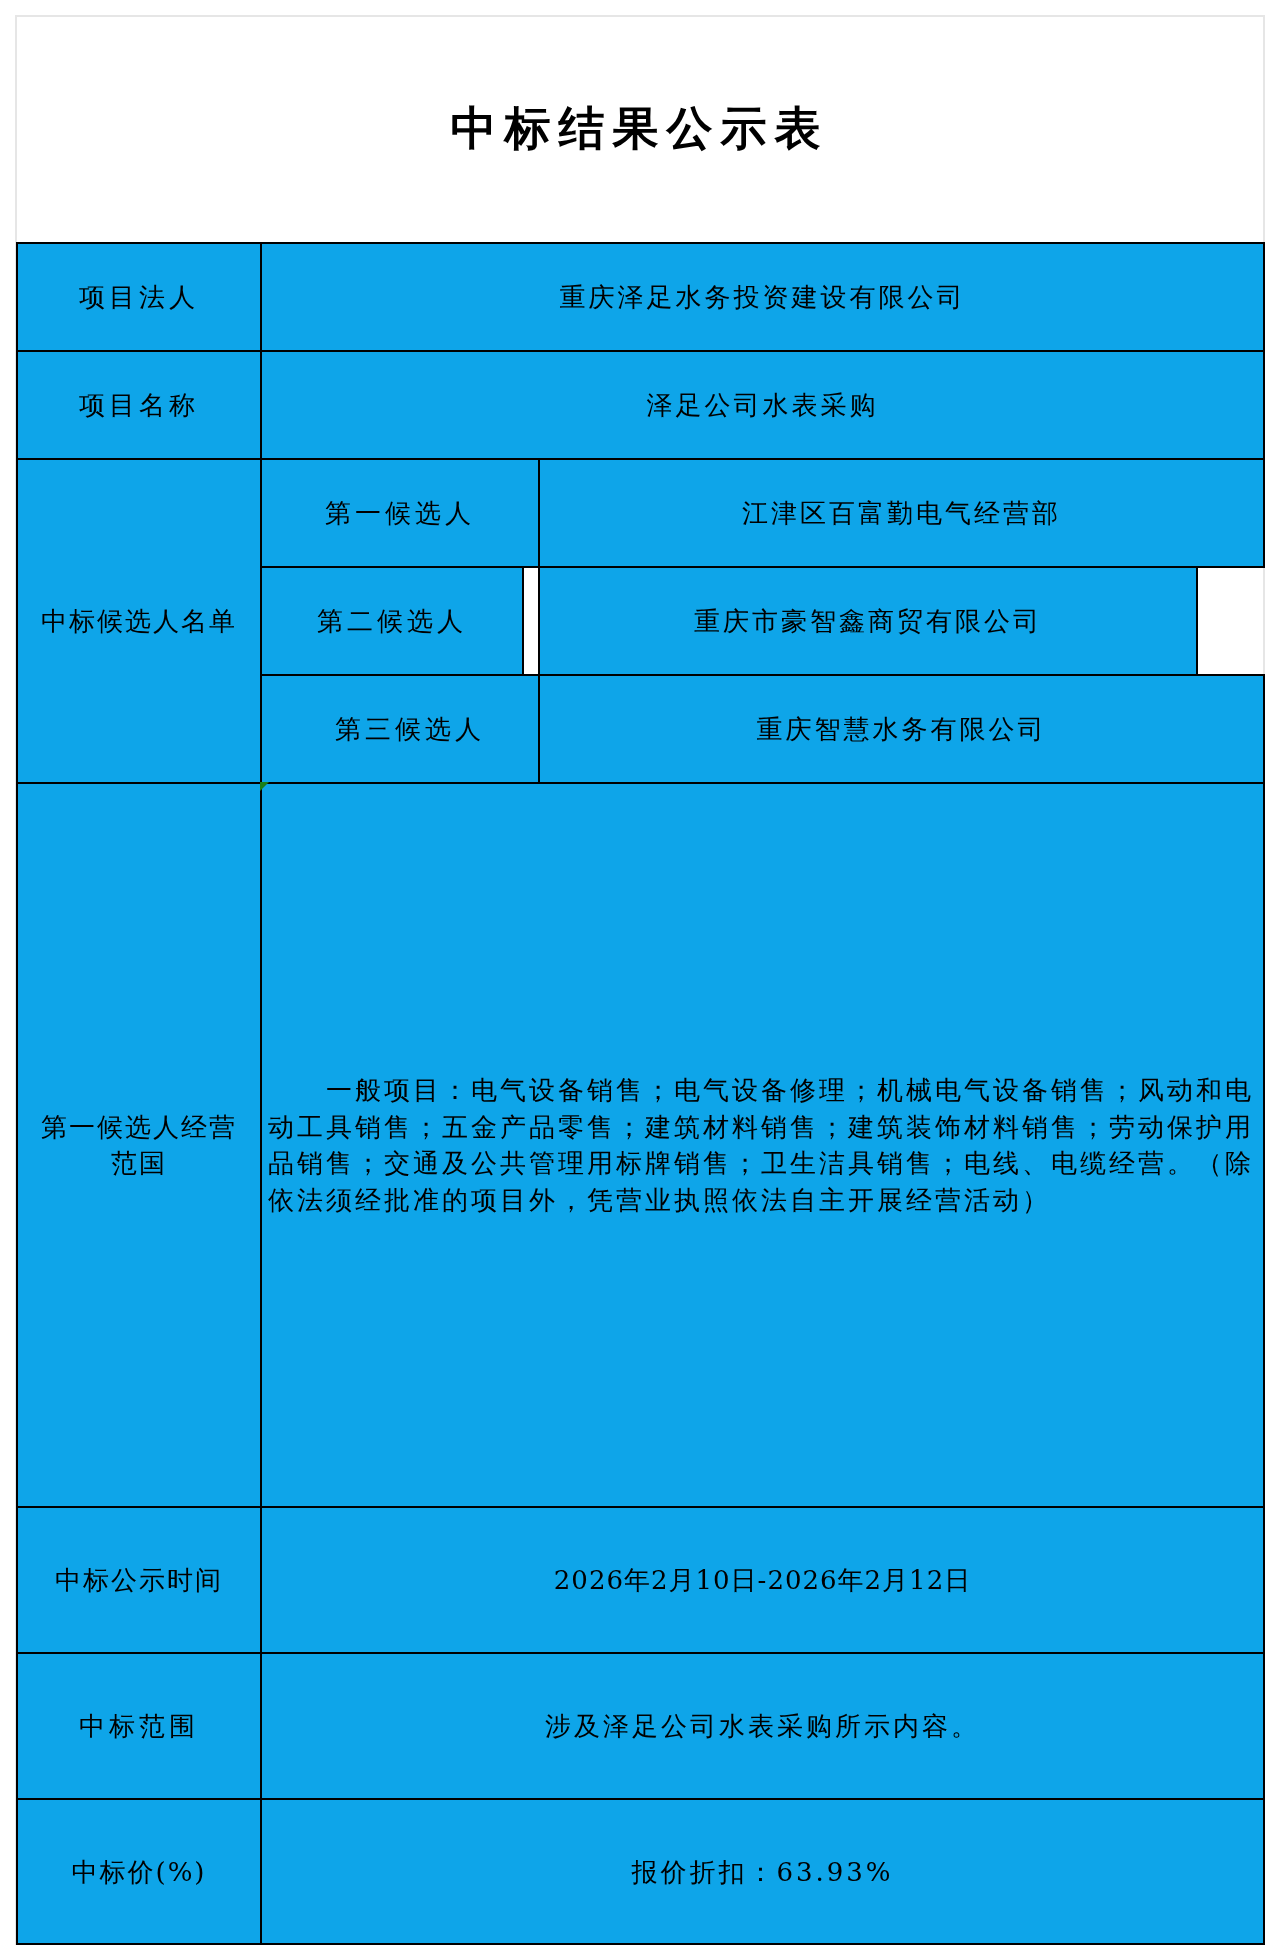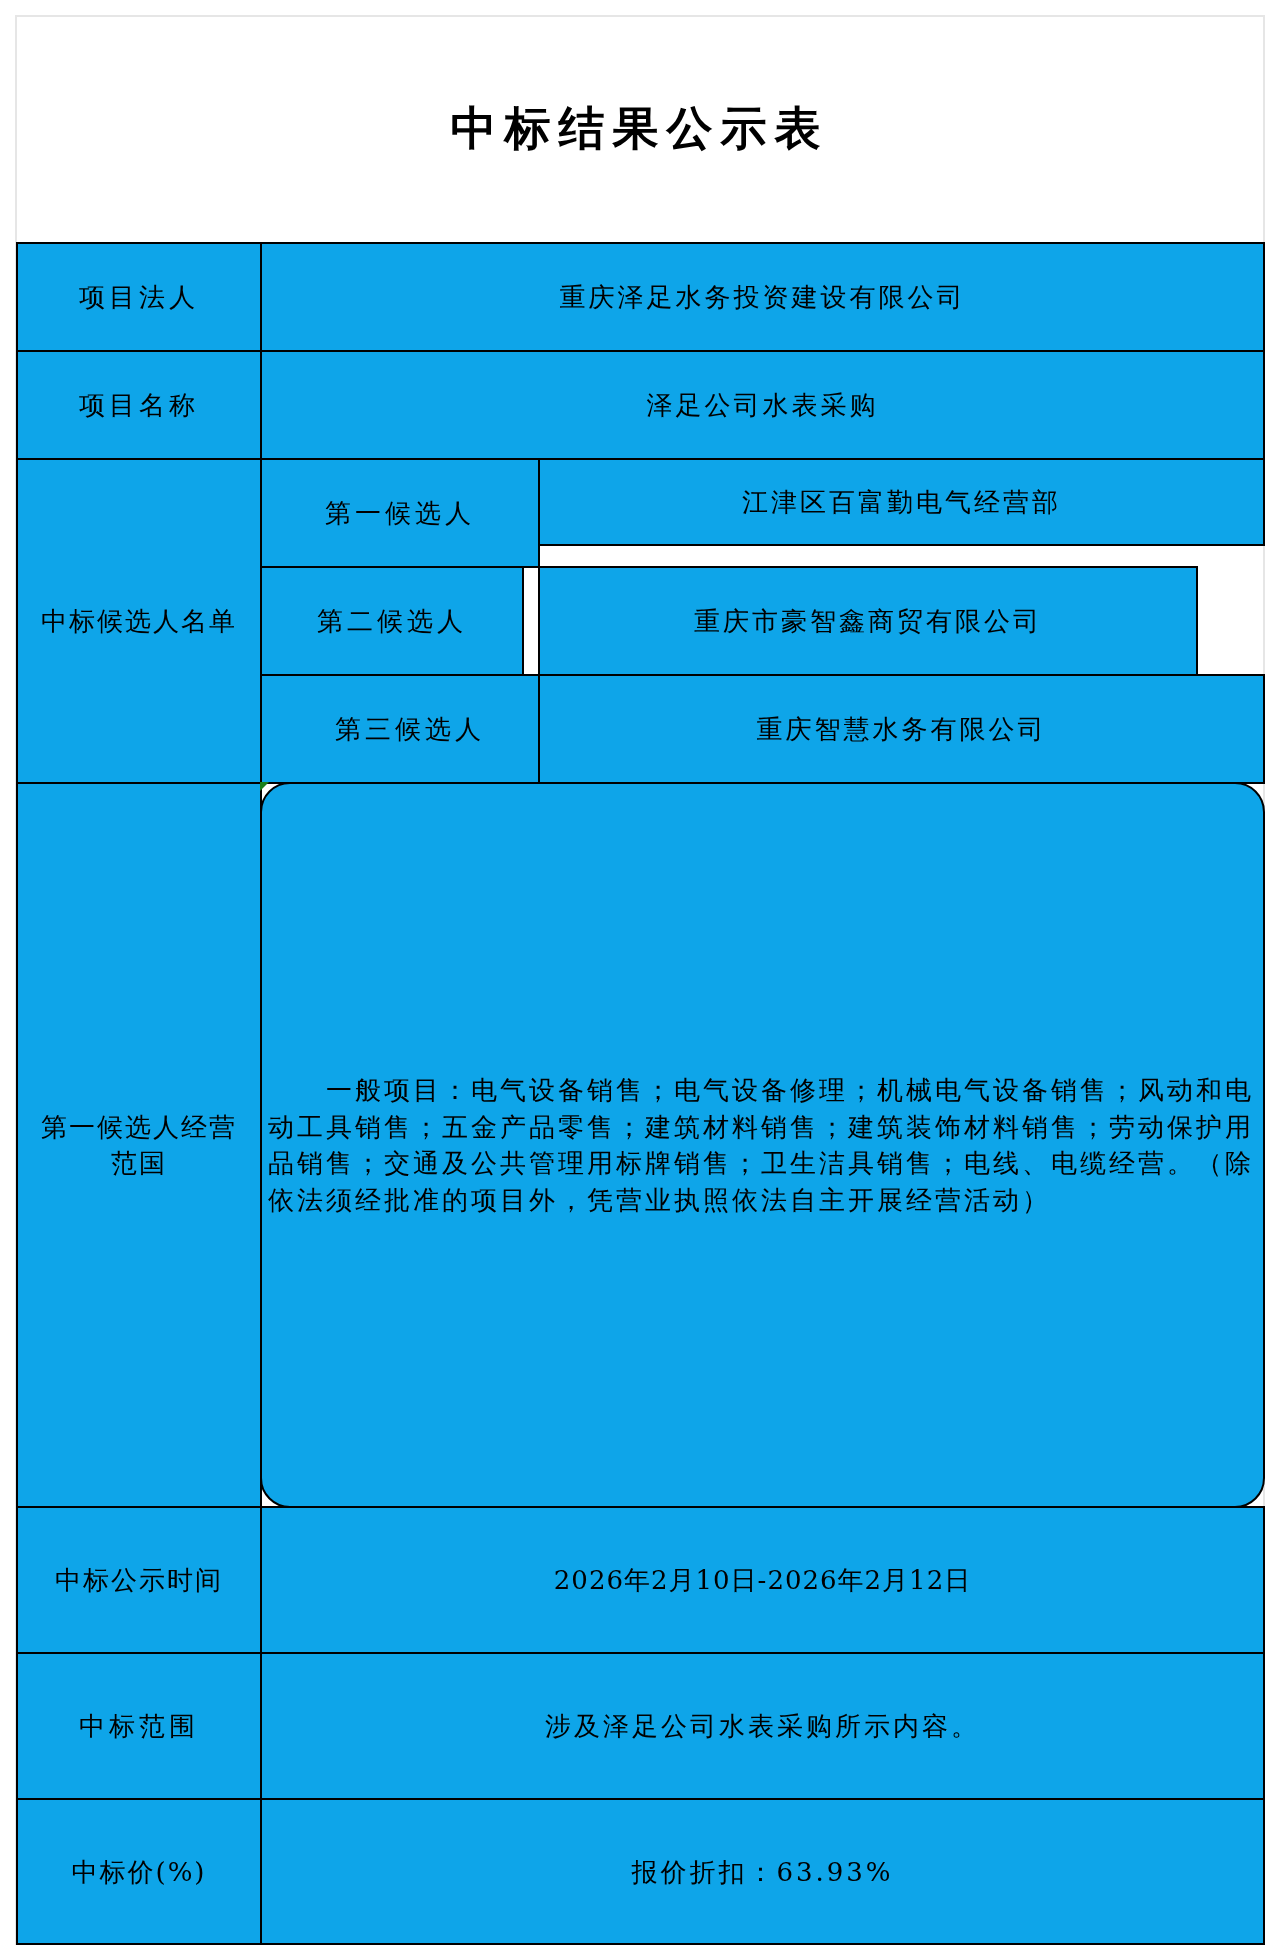--- a/index.html
+++ b/index.html
@@ -10,42 +10,42 @@
            box-sizing: border-box; }
   .title { position: absolute; left: 16px; top: 16px; width: 1247px; height: 226px;
            display: flex; align-items: center; justify-content: center;
            font-family: "DejaVu Sans", "Liberation Sans", sans-serif;
            font-weight: bold; font-size: 46px; letter-spacing: 8px; }
   .cell { position: absolute; box-sizing: border-box; border: 2px solid #000;
           display: flex; align-items: center; justify-content: center; text-align: center;
           font-size: 26px; letter-spacing: 3px; line-height: 36px; padding: 0 4px; background: #0ea5e9; }
   .cell.label { letter-spacing: 4px; }
   .cell.body { justify-content: flex-start; text-align: left; padding: 0 6px 0 6px;
-               font-size: 26px; letter-spacing: 3px; line-height: 36.5px; border-radius: 30px; }
+               font-size: 26px; letter-spacing: 3px; line-height: 36.5px; }
   .cell.body p { margin: 0; text-indent: 58px; }
   .tri { position: absolute; left: 260px; top: 782px; width: 0; height: 0;
          border-top: 9px solid #1a7f1a; border-right: 9px solid transparent; }
 </style>
 </head>
 <body>
 
 <div class="sheet"></div>
 
 <div class="title">中标结果公示表</div>
 
 <div class="cell label" style="left:16px;top:242px;width:246px;height:110px;">项目法人</div>
 <div class="cell" style="left:260px;top:242px;width:1005px;height:110px;">重庆泽足水务投资建设有限公司</div>
 
 <div class="cell label" style="left:16px;top:350px;width:246px;height:110px;">项目名称</div>
 <div class="cell" style="left:260px;top:350px;width:1005px;height:110px;">泽足公司水表采购</div>
 
 <div class="cell label" style="left:16px;top:458px;width:246px;height:326px;letter-spacing:2px;">中标候选人名单</div>
 
 <div class="cell label" style="left:260px;top:458px;width:280px;height:110px;">第一候选人</div>
-<div class="cell" style="left:538px;top:458px;width:727px;height:88px;">江津区百富勤电气经营部</div>
+<div class="cell" style="left:538px;top:458px;width:727px;height:110px;">江津区百富勤电气经营部</div>
 
 <div class="cell label" style="left:260px;top:566px;width:264px;height:110px;">第二候选人</div>
 <div class="cell" style="left:538px;top:566px;width:660px;height:110px;">重庆市豪智鑫商贸有限公司</div>
 
 <div class="cell label" style="left:260px;top:674px;width:300px;height:110px;">第三候选人</div>
 <div class="cell" style="left:538px;top:674px;width:727px;height:110px;">重庆智慧水务有限公司</div>
 
 <div class="cell label" style="left:16px;top:782px;width:246px;height:726px;padding:9px 10px;letter-spacing:2px;">第一候选人经营范国</div>
 <div class="cell body" style="left:260px;top:782px;width:1005px;height:726px;">
   <p>一般项目：电气设备销售；电气设备修理；机械电气设备销售；风动和电动工具销售；五金产品零售；建筑材料销售；建筑装饰材料销售；劳动保护用品销售；交通及公共管理用标牌销售；卫生洁具销售；电线、电缆经营。（除依法须经批准的项目外，凭营业执照依法自主开展经营活动）</p>

